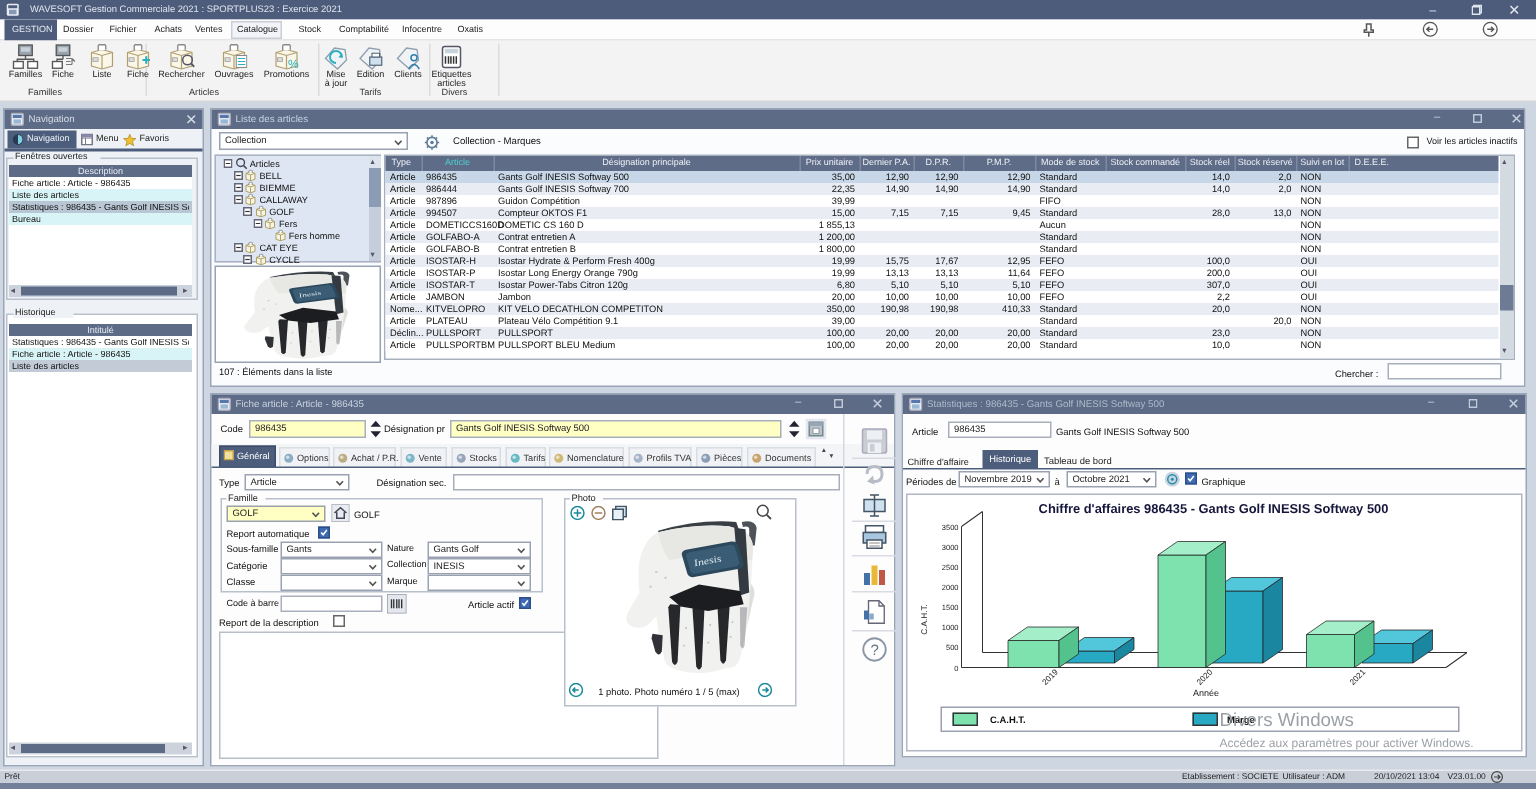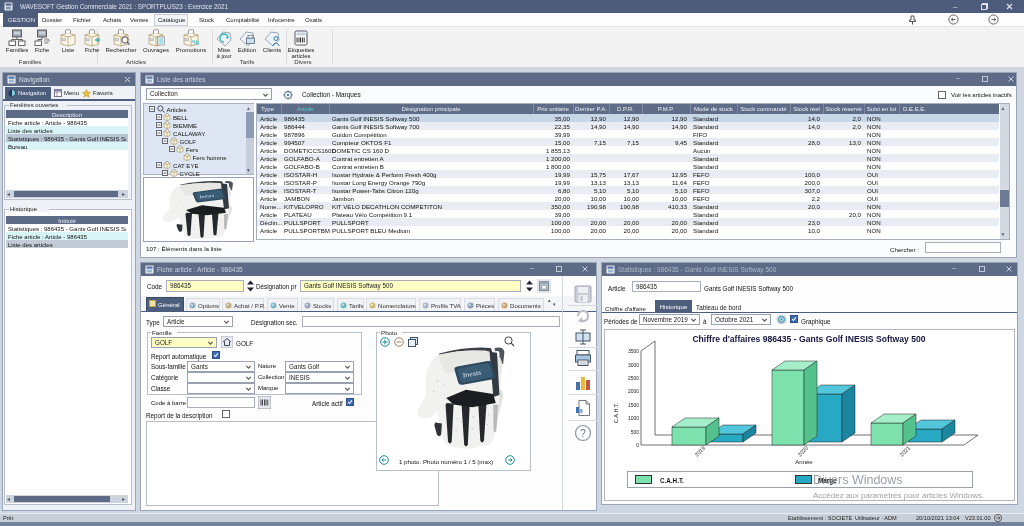--- a/index.html
+++ b/index.html
@@ -928,21 +928,21 @@
       <text x="298" y="128" transform="rotate(-45 298 128)">2021</text>
     </g>
     <text x="200" y="135" font-size="6" fill="#222" text-anchor="middle" font-family="Liberation Sans">Année</text>
   </svg>
 <div style="left:627px;top:471px;width:346px;height:17px;border:1px solid #9aa0ac;background:#fff;"></div>
 <div style="left:635px;top:475px;width:17px;height:9px;background:#7de2ae;border:1px solid #333;"></div>
 <div class="t" style="left:660px;top:477px;font-size:6.3px;color:#111;font-weight:bold;">C.A.H.T.</div>
 <div style="left:795px;top:475px;width:17px;height:9px;background:#27a9c4;border:1px solid #333;"></div>
 <div class="t" style="left:818px;top:477px;font-size:6.3px;color:#111;font-weight:bold;">Marge</div>
 <div class="t" style="left:813px;top:473px;font-size:12.5px;color:rgba(130,136,144,0.8);">Divers Windows</div>
-<div class="t" style="left:813px;top:490.5px;font-size:8px;color:rgba(130,136,144,0.8);">Accédez aux paramètres pour articles Windows.</div>
+<div class="t" style="left:813px;top:490.5px;font-size:8px;color:rgba(130,136,144,0.8);">Accédez aux paramètres pour activer Windows.</div>
 <div style="left:0px;top:513px;width:1024px;height:9px;background:#c9cfd8;border-top:1px solid #e8ecf0;"></div>
 <div class="t" style="left:3px;top:515px;font-size:5.6px;color:#222;">Prêt</div>
 <div class="t" style="left:788px;top:515px;font-size:5.6px;color:#222;">Etablissement : SOCIETE</div>
 <div class="t" style="left:855px;top:515px;font-size:5.6px;color:#222;">Utilisateur : ADM</div>
 <div class="t" style="left:916px;top:515px;font-size:5.6px;color:#222;">20/10/2021 13:04</div>
 <div class="t" style="left:965px;top:515px;font-size:5.6px;color:#222;">V23.01.00</div>
 <svg style="position:absolute;left:994px;top:514px" width="8" height="8" viewBox="0 0 8 8">
     <circle cx="4" cy="4" r="3.6" fill="none" stroke="#444" stroke-width="0.8"></circle>
     <path d="M2 4 h4 M4.5 2.5 L6 4 L4.5 5.5" stroke="#444" stroke-width="0.8" fill="none"></path>
   </svg>

